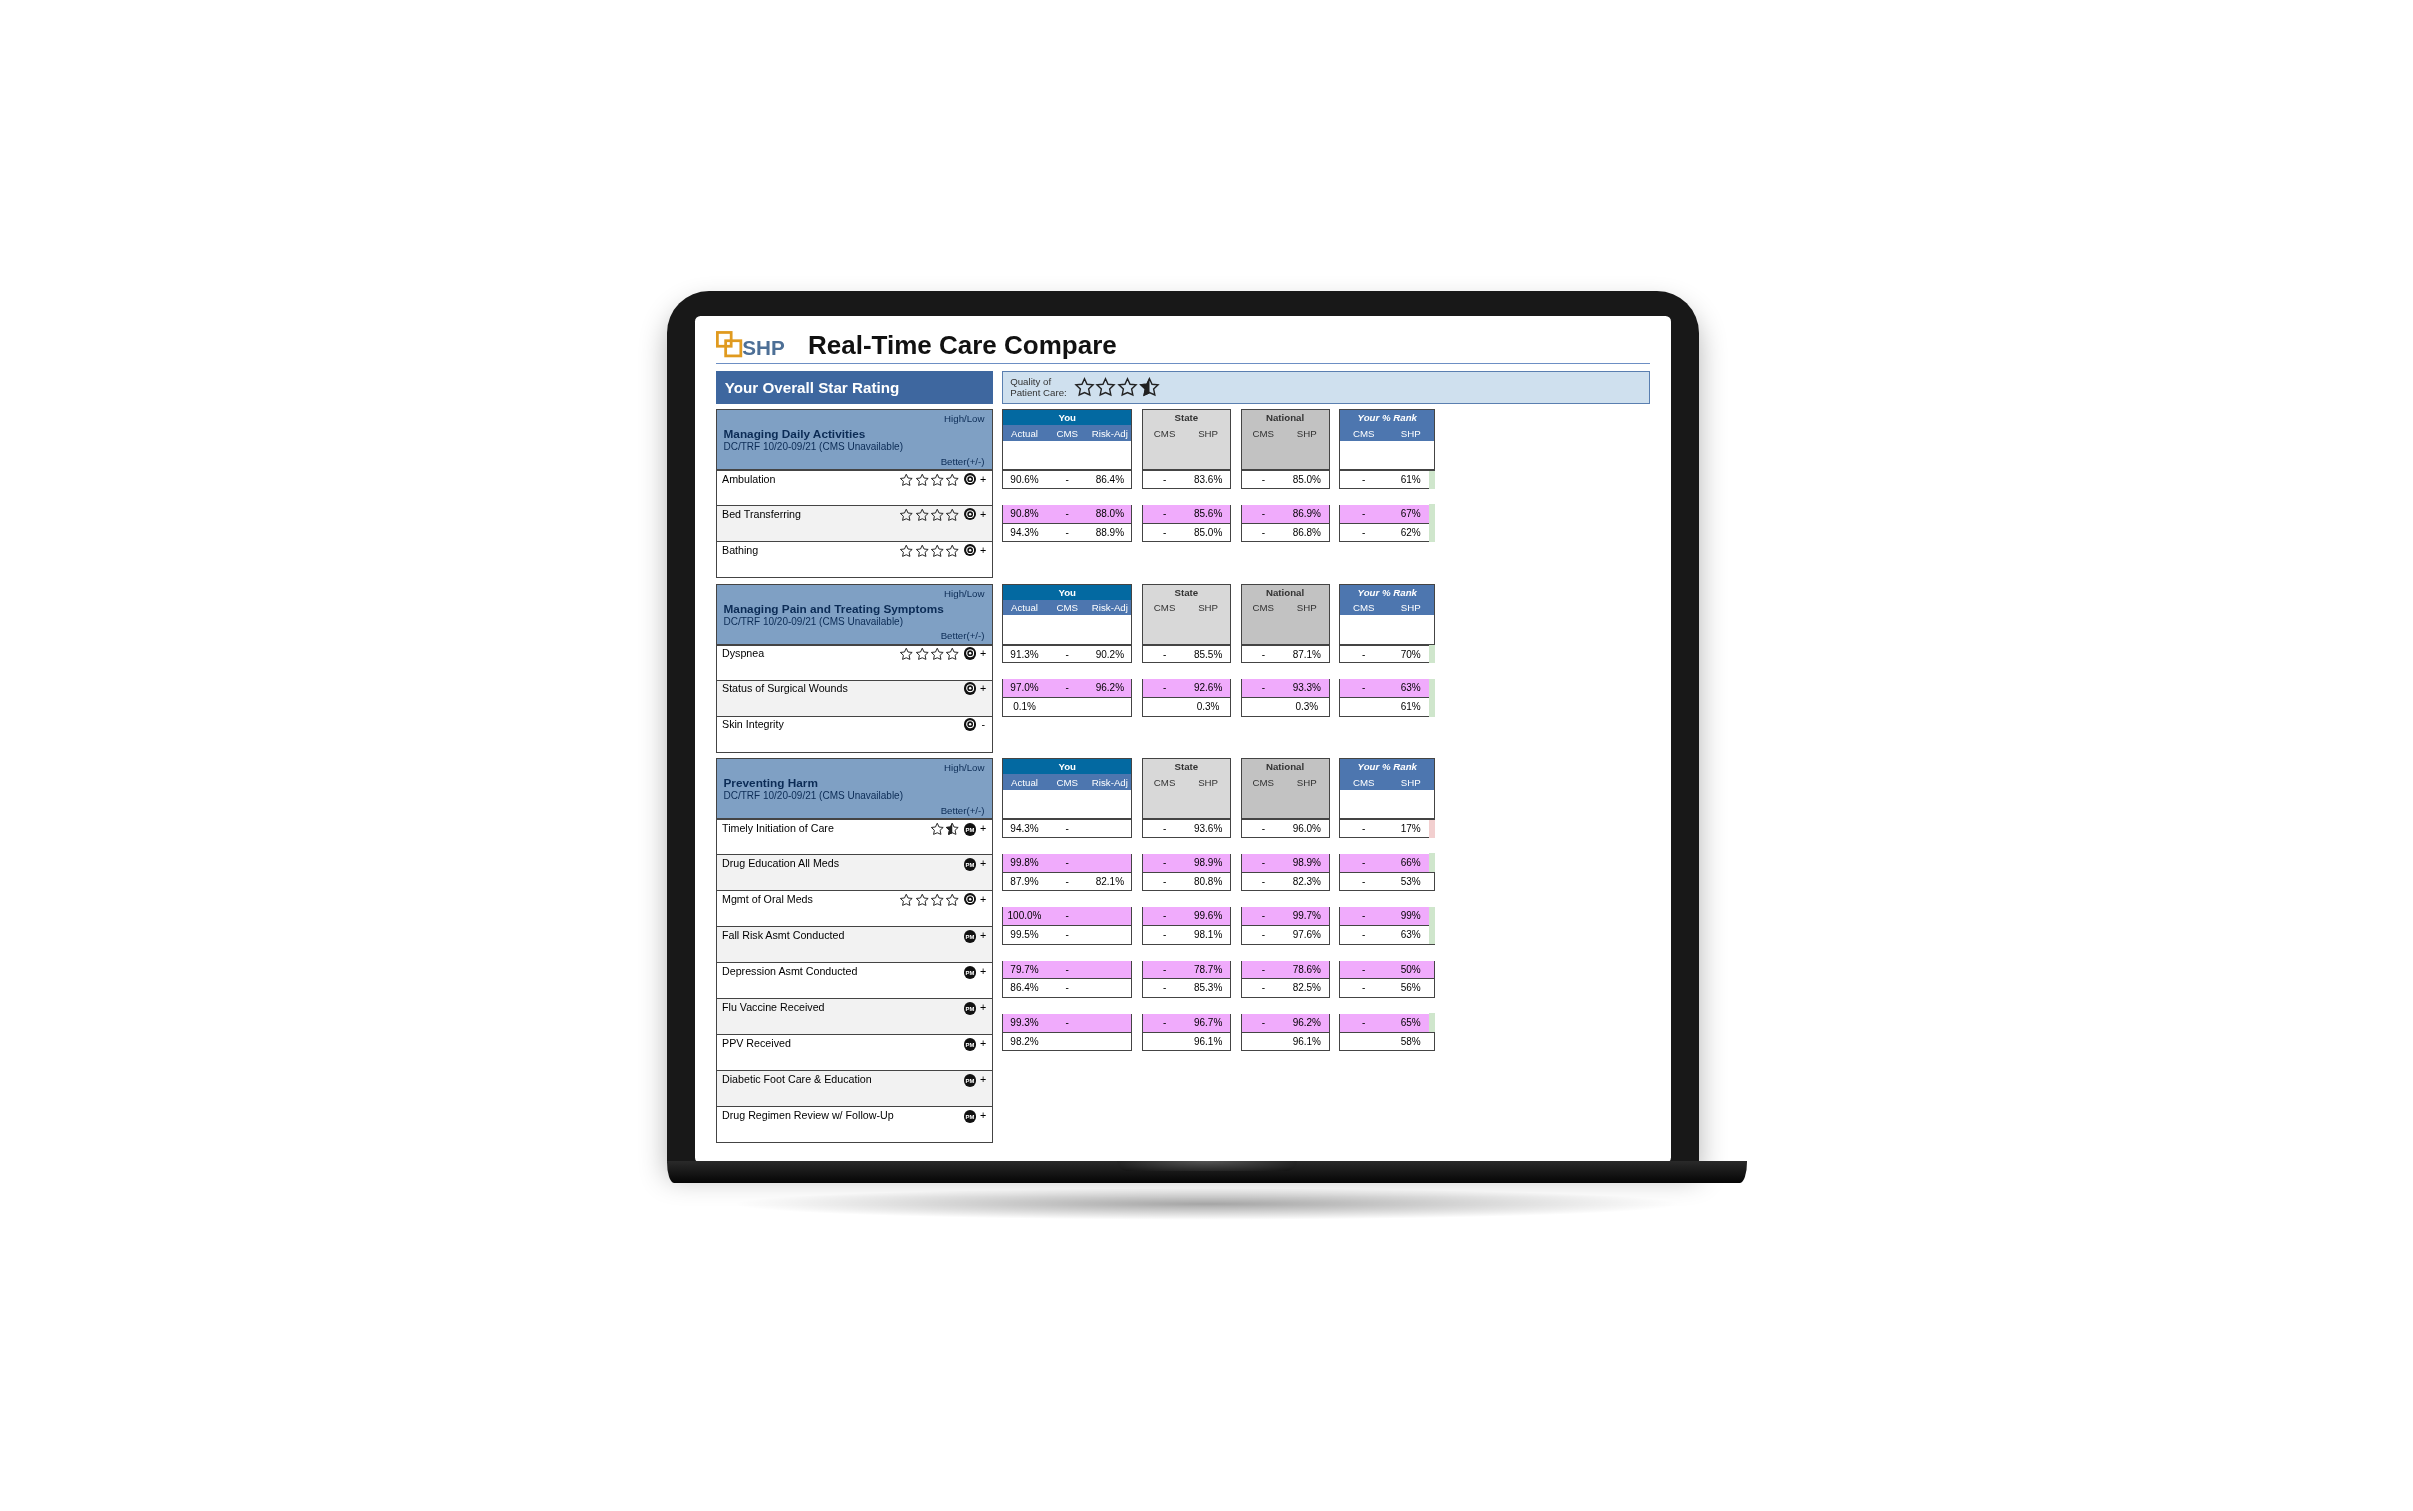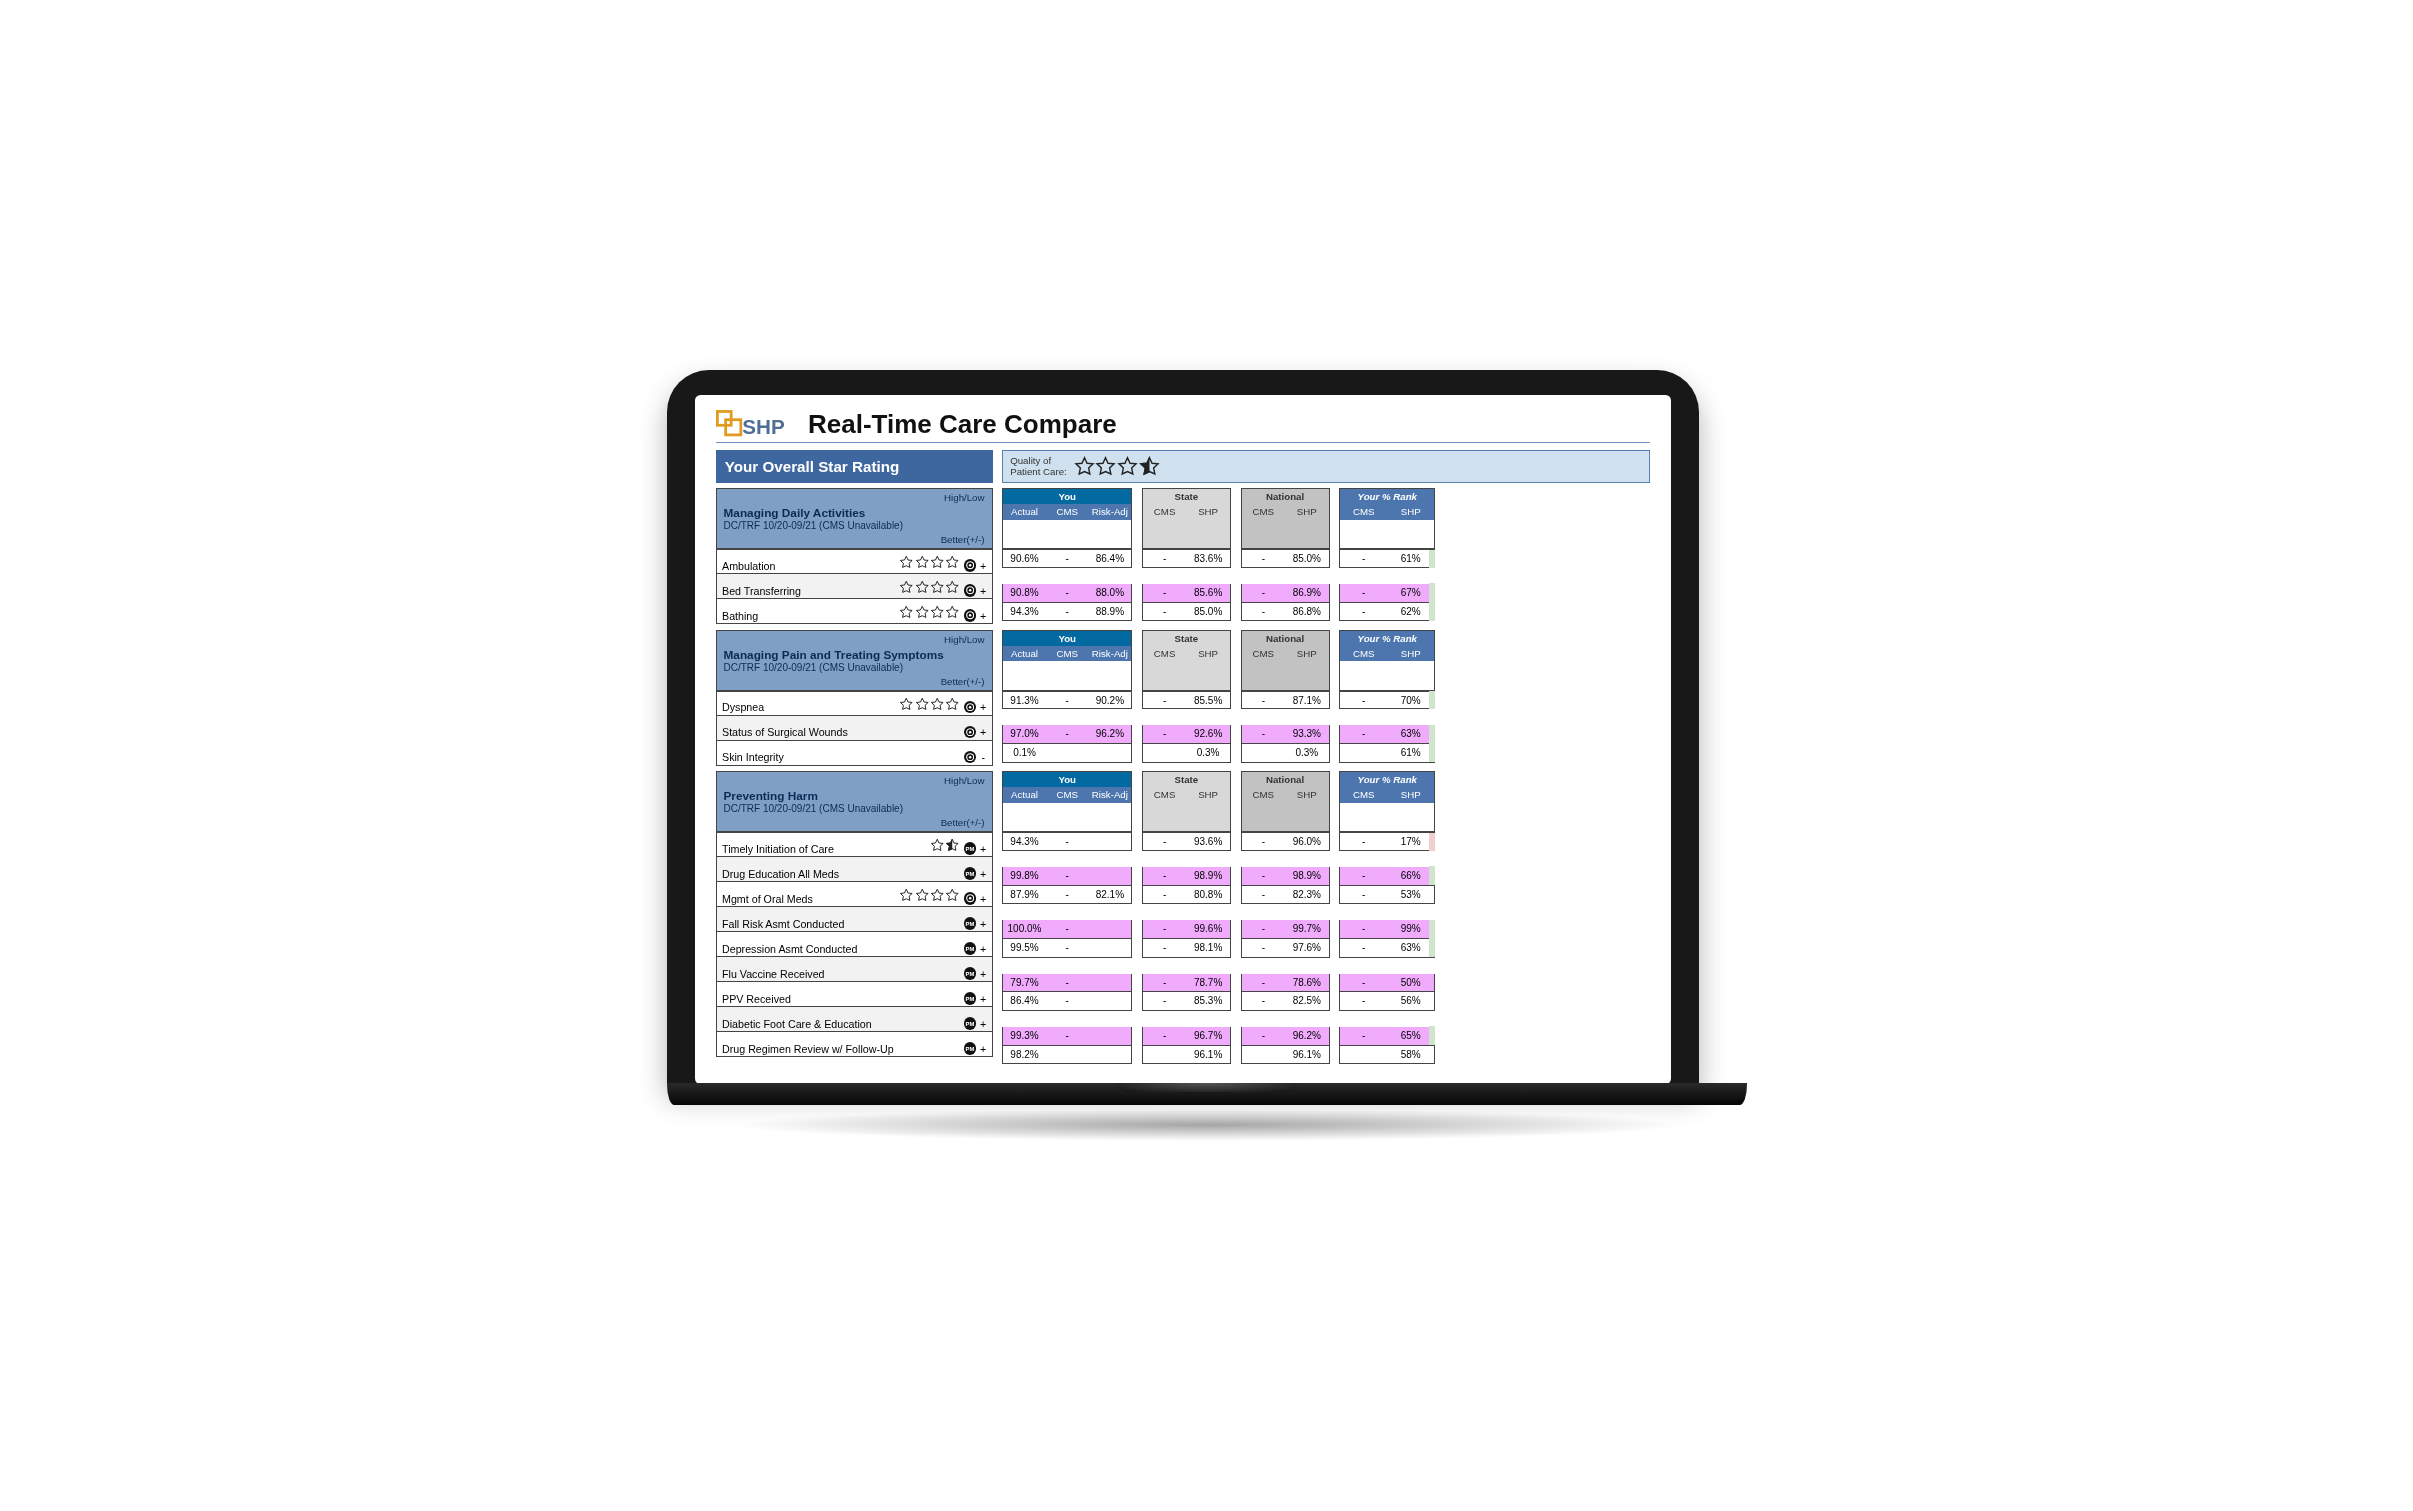--- a/index.html
+++ b/index.html
@@ -33,21 +33,21 @@
   .gh-state{background:#d8d8d8;}.gh-state .gh-t{color:#333;}
   .gh-nat{background:#c2c2c2;}.gh-nat .gh-t{color:#333;}
   .gh-rank .gh-t{background:#4d76af;color:#fff;font-style:italic;}
   .gh .cols{display:flex;}
   .gh .cols span{flex:1;text-align:center;padding:2.1px 0;font-size:9.7px;}
   .gh-you .cols{background:#4d76af;color:#fff;}
   .gh-state .cols{background:#d8d8d8;color:#333;}
   .gh-nat .cols{background:#c2c2c2;color:#333;}
   .gh-rank .cols{background:#4d76af;color:#fff;}
 
-  .row-metric{border:0.7px solid #444;border-top:none;display:flex;align-items:flex-end;padding:1.4px 4.2px 1.4px 5.5px;font-size:10.7px;box-sizing:border-box;height:25px;}
+  .row-metric{border:0.7px solid #444;border-top:none;display:flex;align-items:flex-start;padding:1.4px 4.2px 1.4px 5.5px;font-size:10.7px;box-sizing:border-box;height:36px;}
   .row-metric:first-child{border-top:0.7px solid #444;}
   .row-metric.alt{background:#f2f2f2;}
   .row-metric .nm{flex:1;}
   .row-metric .stars{margin-right:4.2px;}
   .row-metric .badge{margin-right:2.8px;}
   .row-metric .sign{width:8.3px;text-align:center;}
 
   .cell-group{display:flex;border:0.7px solid #444;border-top:none;height:18.7px;box-sizing:border-box;}
   .cell-group:first-child{border-top:0.7px solid #444;}
   .cell-group span{flex:1;text-align:center;font-size:10px;line-height:17.3px;}

